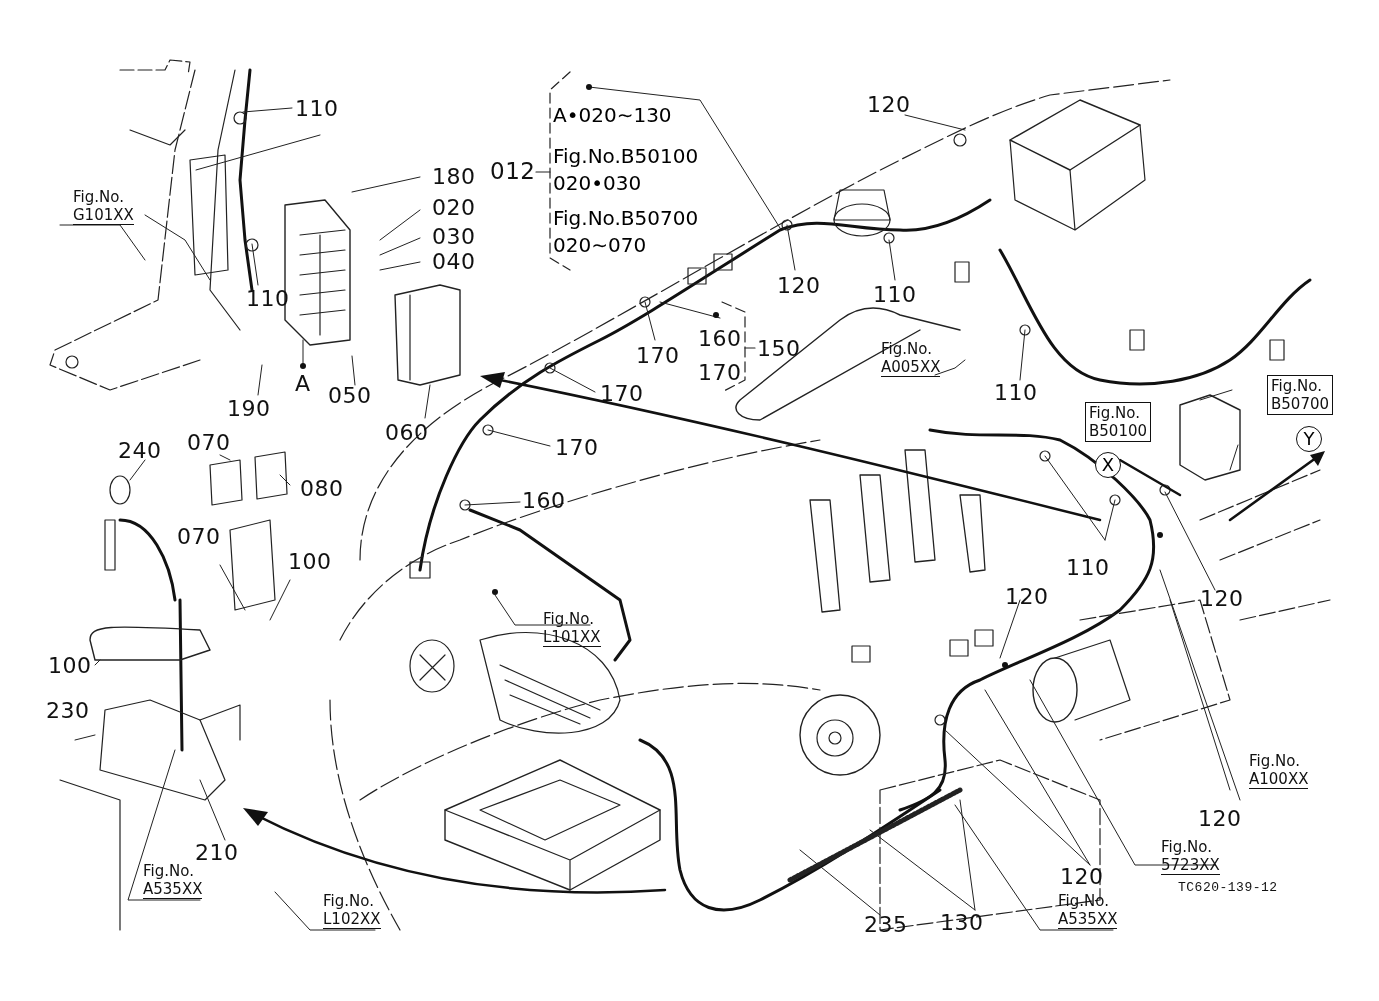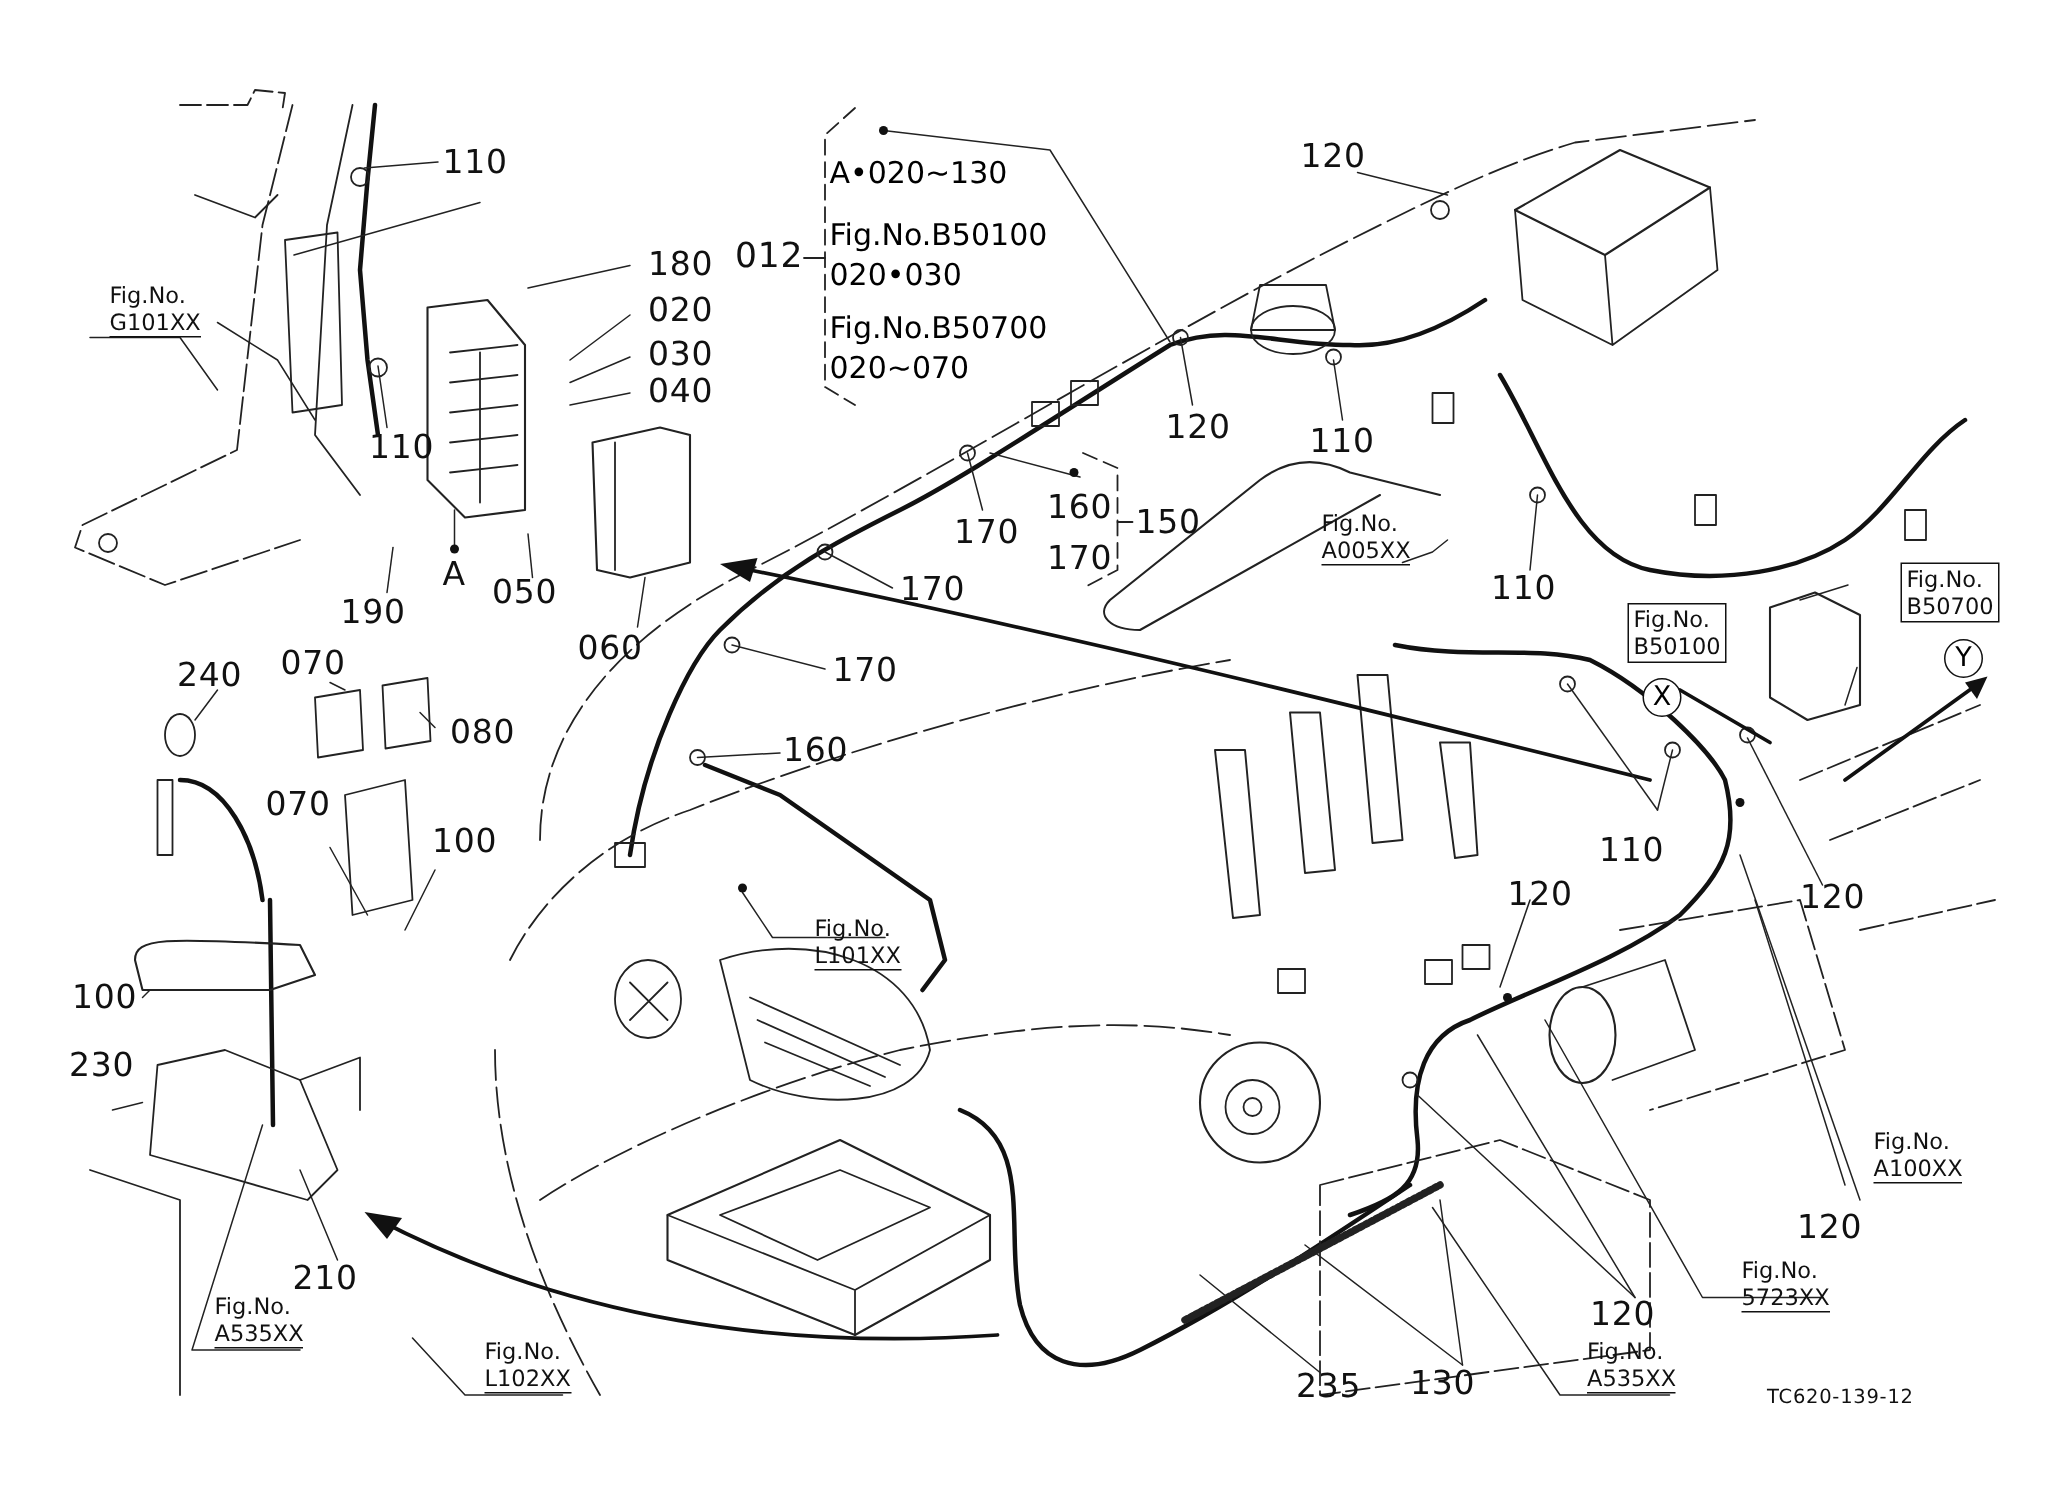--- a/index.html
+++ b/index.html
@@ -324,13 +324,13 @@
 </div>
 <div class="fig" style="left:130px;top:862px;">
   <div>Fig.No.</div>
   <div class="code">A535XX</div>
 </div>
 <div class="fig" style="left:310px;top:892px;">
   <div>Fig.No.</div>
   <div class="code">L102XX</div>
 </div>
 
-<div class="ref" style="left:1178px;top:924px;">TC620-139-12</div>
+<div class="ref" style="left:1178px;top:880px;font-family:Liberation Mono, monospace;">TC620-139-12</div>
 
 </body></html>

